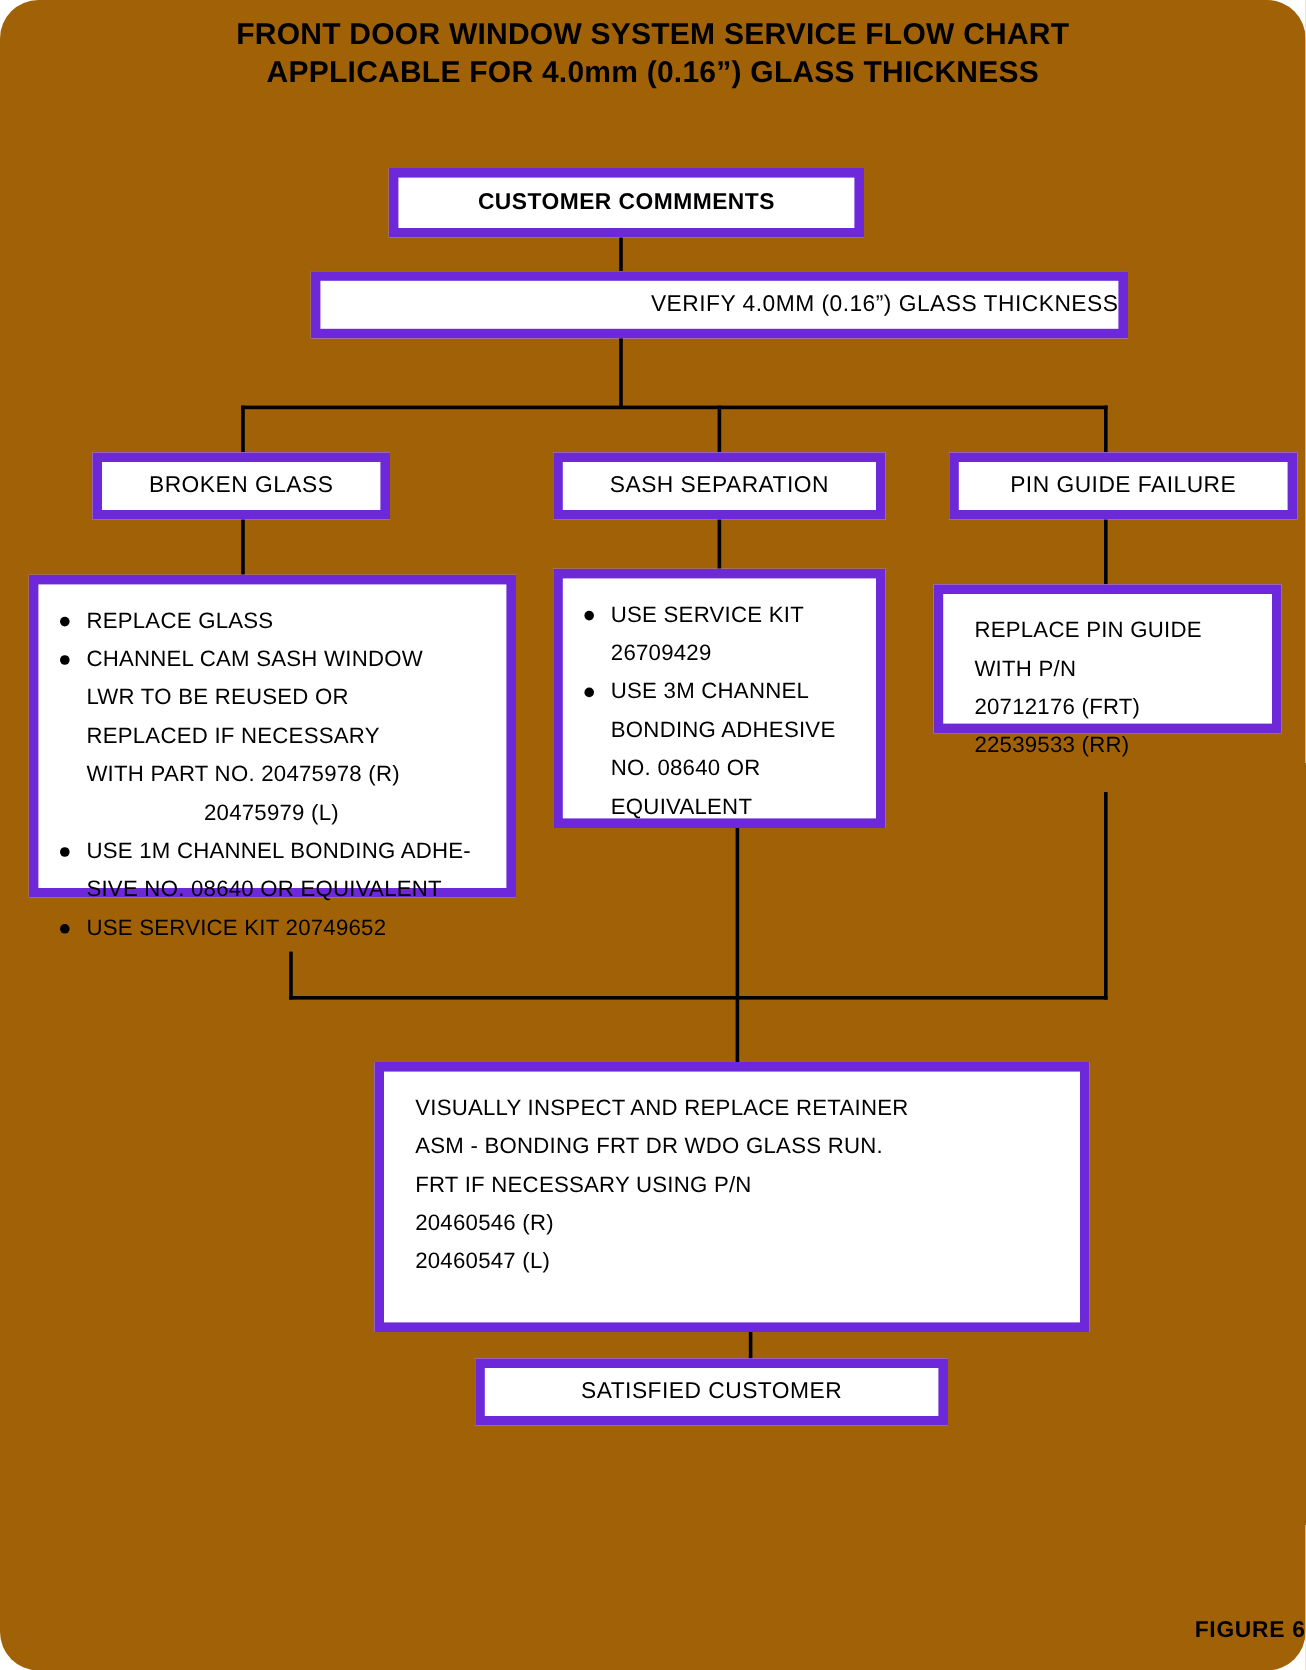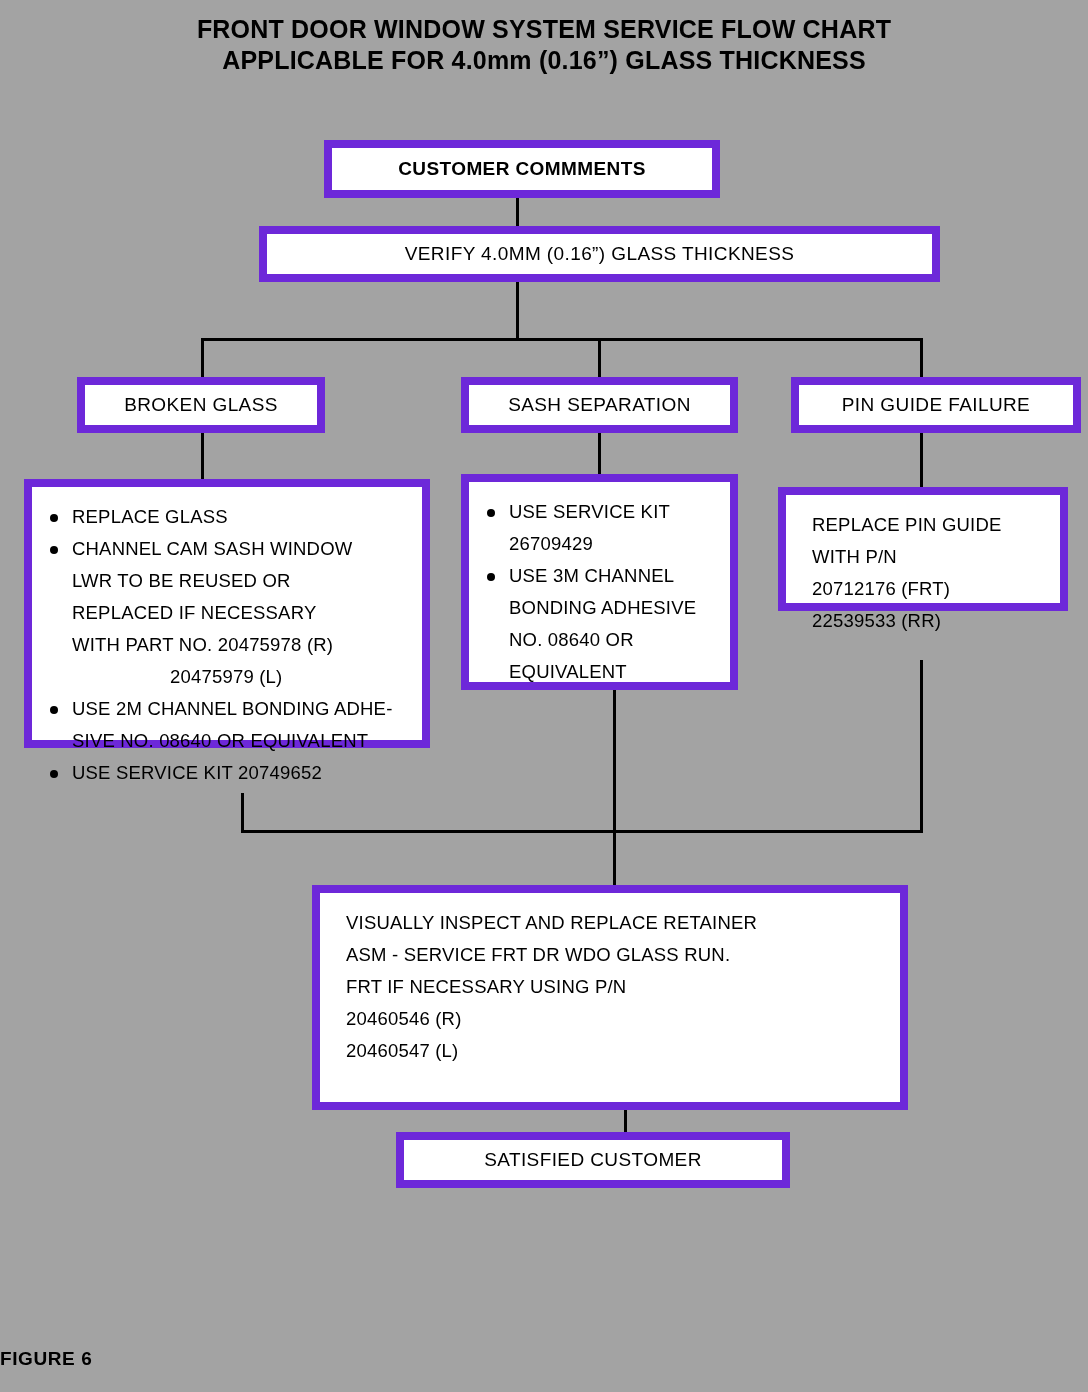--- a/index.html
+++ b/index.html
@@ -9,22 +9,23 @@
     background: #ffffff;
   }
   body {
     font-family: "Liberation Sans", sans-serif;
     color: #000000;
   }
   #page {
     position: relative;
     width: 1088px;
     height: 1392px;
-    background: #a3a3a3;
+    background: #a16207;
     overflow: hidden;
+    border-radius: 32px;
   }
 
   
   .title-block {
     position: absolute;
     left: 0;
     top: 14px;
     width: 1088px;
     text-align: center;
   }
@@ -107,21 +108,21 @@
     height: 3px;
     background: #000;
   }
 
   
   .figure-caption {
     position: absolute;
     left: 0;
     top: 1348px;
     width: 1088px;
-    text-align: left;
+    text-align: right;
     font-weight: bold;
     font-size: 19px;
     letter-spacing: 0.6px;
   }
 </style>
 </head>
 <body>
 
 <div id="page">
 
@@ -129,21 +130,21 @@
     <div class="title-line">FRONT DOOR WINDOW SYSTEM SERVICE FLOW CHART</div>
     <div class="title-line">APPLICABLE FOR 4.0mm (0.16”) GLASS THICKNESS</div>
   </div>
 
   <div class="box box-center" style="left:324px; top:140px; width:396px; height:58px;">
     <span class="box-label bold">CUSTOMER COMMMENTS</span>
   </div>
 
   <div class="vline" style="left:516px; top:198px; height:28px;"></div>
 
-  <div class="box box-center" style="left:259px; top:226px; width:681px; height:56px;">
+  <div class="box box-center" style="left:259px; top:226px; width:681px; height:56px;justify-content:flex-end;">
     <span class="box-label">VERIFY 4.0MM (0.16”) GLASS THICKNESS</span>
   </div>
 
   <div class="vline" style="left:516px; top:282px; height:58px;"></div>
   <div class="hline" style="left:201px; top:338px; width:722px;"></div>
   <div class="vline" style="left:201px; top:338px; height:39px;"></div>
   <div class="vline" style="left:598px; top:338px; height:39px;"></div>
   <div class="vline" style="left:920px; top:338px; height:39px;"></div>
 
   <div class="box box-center" style="left:77px; top:377px; width:248px; height:56px;">
@@ -162,21 +163,21 @@
   <div class="vline" style="left:920px; top:433px; height:54px;"></div>
 
   <div class="box detail" style="left:24px; top:479px; width:406px; height:269px;">
     <div class="lines">
       <div class="line bulleted">REPLACE GLASS</div>
       <div class="line bulleted">CHANNEL CAM SASH WINDOW</div>
       <div class="line cont">LWR TO BE REUSED OR</div>
       <div class="line cont">REPLACED IF NECESSARY</div>
       <div class="line cont">WITH PART NO. 20475978 (R)</div>
       <div class="line indent">20475979 (L)</div>
-      <div class="line bulleted">USE 2M CHANNEL BONDING ADHE-</div>
+      <div class="line bulleted">USE 1M CHANNEL BONDING ADHE-</div>
       <div class="line cont">SIVE NO. 08640 OR EQUIVALENT</div>
       <div class="line bulleted">USE SERVICE KIT 20749652</div>
     </div>
   </div>
 
   <div class="box detail" style="left:461px; top:474px; width:277px; height:216px;">
     <div class="lines">
       <div class="line bulleted">USE SERVICE KIT</div>
       <div class="line cont">26709429</div>
       <div class="line bulleted">USE 3M CHANNEL</div>
@@ -196,21 +197,21 @@
   </div>
 
   <div class="vline" style="left:241px; top:793px; height:40px;"></div>
   <div class="vline" style="left:920px; top:660px; height:173px;"></div>
   <div class="hline" style="left:241px; top:830px; width:682px;"></div>
   <div class="vline" style="left:613px; top:690px; height:195px;"></div>
 
   <div class="box detail" style="left:312px; top:885px; width:596px; height:225px; padding-left:26px;">
     <div class="lines">
       <div class="line">VISUALLY INSPECT AND REPLACE RETAINER</div>
-      <div class="line">ASM - SERVICE FRT DR WDO GLASS RUN.</div>
+      <div class="line">ASM - BONDING FRT DR WDO GLASS RUN.</div>
       <div class="line">FRT IF NECESSARY USING P/N</div>
       <div class="line">20460546 (R)</div>
       <div class="line">20460547 (L)</div>
     </div>
   </div>
 
   <div class="vline" style="left:624px; top:1110px; height:50px;"></div>
 
   <div class="box box-center" style="left:396px; top:1132px; width:394px; height:56px;">
     <span class="box-label">SATISFIED CUSTOMER</span>

